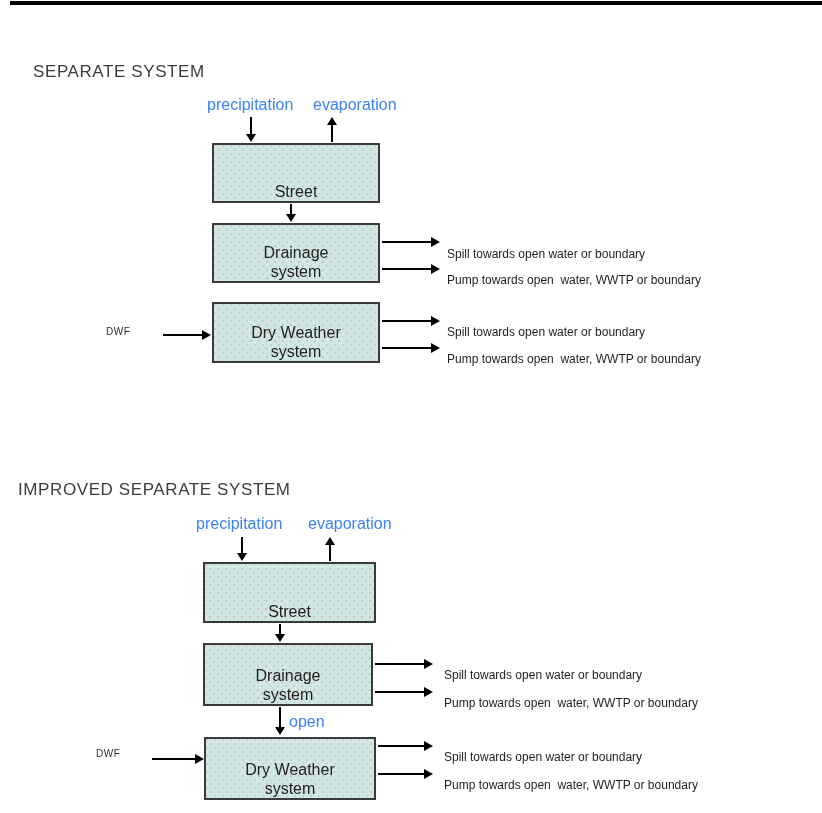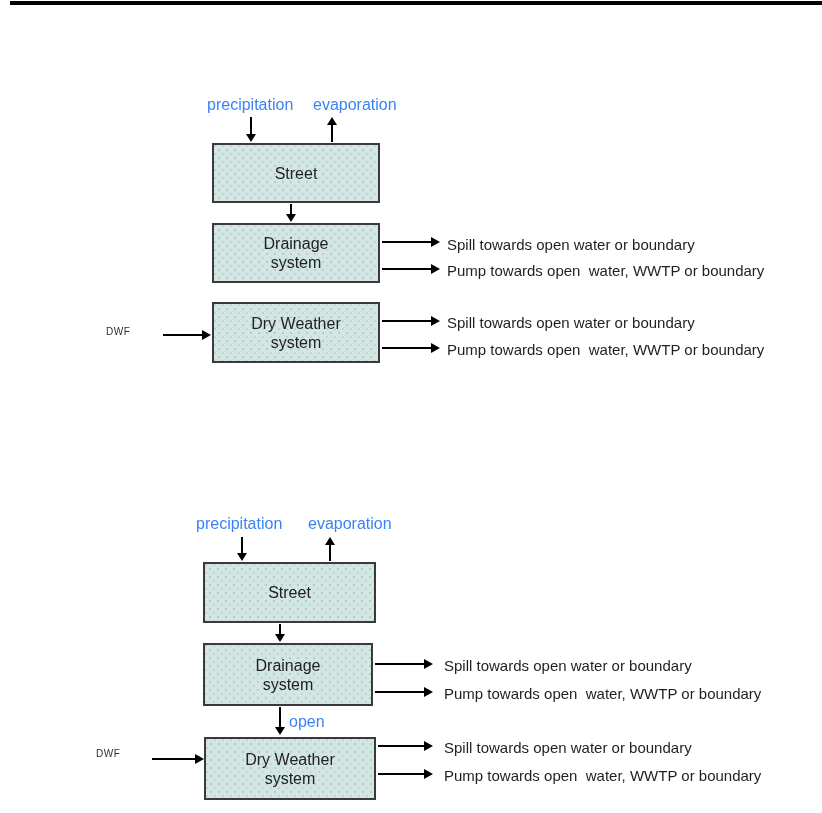--- a/index.html
+++ b/index.html
@@ -10,26 +10,26 @@
   .top-rule{position:absolute;left:10px;top:1px;width:812px;height:4px;background:#000;}
   .title{position:absolute;font-size:17px;letter-spacing:0.6px;color:#3d3d3d;white-space:nowrap;}
   .box{
     position:absolute;box-sizing:border-box;
     background-color:#cfe8e5;
     background-image:
       radial-gradient(circle, rgba(219,157,157,0.55) 0.8px, transparent 1.4px),
       radial-gradient(circle, rgba(219,157,157,0.35) 0.8px, transparent 1.4px);
     background-size:8px 8px,8px 8px;background-position:1px 1px,5px 5px;
     border:2px solid #3a3a3a;
-    display:flex;flex-direction:column;align-items:center;justify-content:center;
+    display:flex;flex-direction:column;align-items:center;justify-content:flex-end;
     font-size:16px;line-height:19px;color:#222;text-align:center;
   }
   .small-label{position:absolute;font-size:16px;color:#3b82f6;white-space:nowrap;}
   .dwf-label{position:absolute;font-size:10px;letter-spacing:0.5px;color:#2c2c2c;white-space:nowrap;}
-  .out-label{position:absolute;font-size:15px;color:#1f1f1f;white-space:pre;}
+  .out-label{position:absolute;font-size:12px;color:#1f1f1f;white-space:pre;margin-top:11px;}
   
   .ha{position:absolute;height:2px;background:#000;}
   .ha::after{
     content:"";position:absolute;right:-9px;top:-4px;width:0;height:0;
     border-top:5px solid transparent;border-bottom:5px solid transparent;border-left:9px solid #000;
   }
   
   .va{position:absolute;width:2px;background:#000;}
   .va.down::after{
     content:"";position:absolute;left:-4px;bottom:-8px;width:0;height:0;
@@ -39,20 +39,21 @@
     content:"";position:absolute;left:-4px;top:-8px;width:0;height:0;
     border-left:5px solid transparent;border-right:5px solid transparent;border-bottom:8px solid #000;
   }
 </style>
 </head>
 <body>
 
 <div class="page">
   <div class="top-rule"></div>
 
+  <div class="title" style="left:33px;top:62px;">SEPARATE SYSTEM</div>
 
   <div class="small-label" style="left:207px;top:96px;">precipitation</div>
   <div class="small-label" style="left:313px;top:96px;">evaporation</div>
 
   <div class="va down" style="left:250px;top:117px;height:17px;"></div>
   <div class="va up" style="left:331px;top:125px;height:17px;"></div>
 
   <div class="box" style="left:212px;top:143px;width:168px;height:60px;">
     <span>Street</span>
   </div>
@@ -75,20 +76,21 @@
   <div class="box" style="left:212px;top:302px;width:168px;height:61px;">
     <span>Dry Weather</span>
     <span>system</span>
   </div>
 
   <div class="ha" style="left:382px;top:320px;width:49px;"></div>
   <div class="out-label" style="left:447px;top:314px;">Spill towards open water or boundary</div>
   <div class="ha" style="left:382px;top:347px;width:49px;"></div>
   <div class="out-label" style="left:447px;top:341px;">Pump towards open  water, WWTP or boundary</div>
 
+  <div class="title" style="left:18px;top:480px;">IMPROVED SEPARATE SYSTEM</div>
 
   <div class="small-label" style="left:196px;top:515px;">precipitation</div>
   <div class="small-label" style="left:308px;top:515px;">evaporation</div>
 
   <div class="va down" style="left:241px;top:537px;height:16px;"></div>
   <div class="va up" style="left:329px;top:545px;height:16px;"></div>
 
   <div class="box" style="left:203px;top:562px;width:173px;height:61px;">
     <span>Street</span>
   </div>

